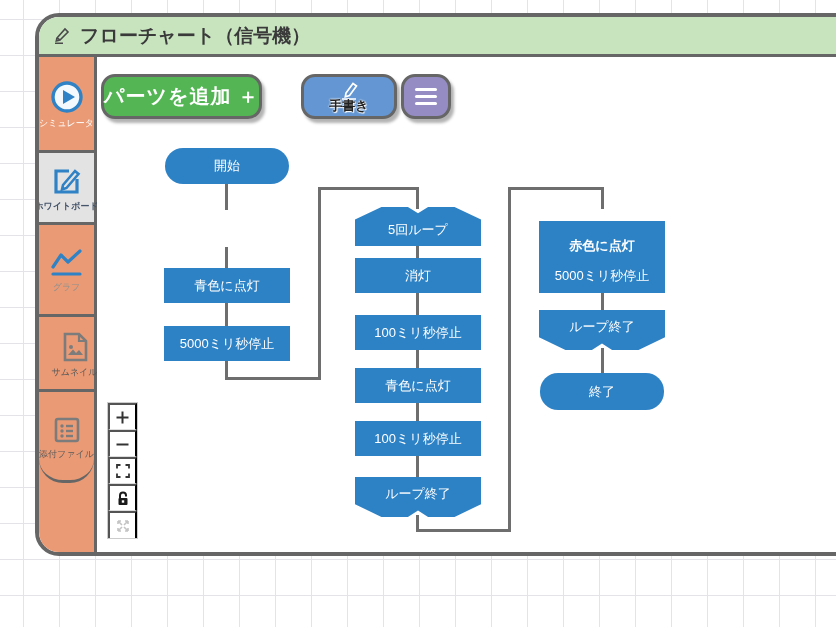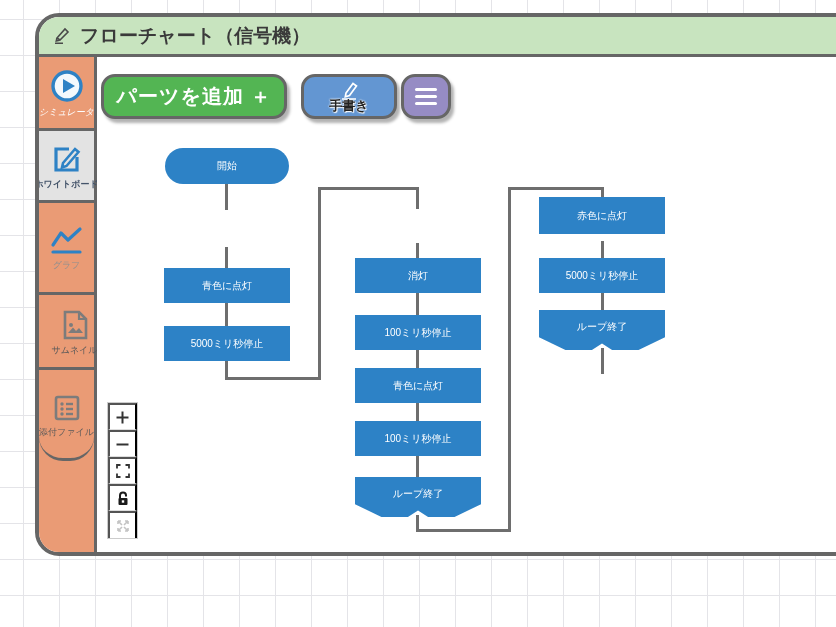--- a/index.html
+++ b/index.html
@@ -39,33 +39,33 @@
   .side-fill { flex:1; }
   .canvas { position:relative; flex:1; background:#fff; overflow:hidden; }
 
   
   .tbtn {
     position:absolute; top:17px; height:45px;
     border:3px solid #666; border-radius:14px;
     box-shadow:3px 4px 3px rgba(0,0,0,.3);
     display:flex; align-items:center; justify-content:center; cursor:pointer;
   }
-  .tbtn-add { left:4px; width:186px; background:#53b553; color:#fff; font-size:20px; font-weight:bold; letter-spacing:1px; }
+  .tbtn-add { left:4px; width:161px; background:#53b553; color:#fff; font-size:20px; font-weight:bold; letter-spacing:1px; }
   .tbtn-hand { left:204px; width:96px; background:#6396d2; flex-direction:column; gap:0; }
   .tbtn-hand .hand-lbl { font-size:13px; font-weight:bold; color:#222; line-height:13px;
       text-shadow:0 0 2px #fff, 0 0 2px #fff, 1px 1px 1px #fff; margin-top:-2px; }
   .tbtn-menu { left:304px; width:50px; background:#968cc4; flex-direction:column; gap:4px; }
   .tbtn-menu .bar { width:22px; height:3px; background:#fff; border-radius:2px; }
 
   
   .cline { position:absolute; background:#6e6e6e; }
   .node {
     position:absolute; background:#2d82c6; color:#fff;
     display:flex; align-items:center; justify-content:center;
-    font-size:10px; white-space:nowrap; z-index:2; cursor:pointer;
+    font-size:13px; white-space:nowrap; z-index:2; cursor:pointer;
   }
   .node.terminal { border-radius:18px; }
   .node.loop-start { clip-path:polygon(0 32%, 21% 0, 42% 0, 50% 16%, 58% 0, 79% 0, 100% 32%, 100% 100%, 0 100%); padding-top:7px; }
   .node.loop-end   { clip-path:polygon(0 0, 100% 0, 100% 68%, 79% 100%, 58% 100%, 50% 84%, 42% 100%, 21% 100%, 0 68%); padding-bottom:7px; }
 
   
   .zoombar {
     position:absolute; left:10px; top:345px; width:31px;
     background:#fff; border:1px solid #ccc; z-index:3;
   }
@@ -87,21 +87,21 @@
       <path d="M5 12 L13 3 L16 6 L8 14 Z M5 12 L4.3 15 L7.5 14.2" fill="none" stroke="#4a4a4a" stroke-width="1.6"></path>
       <line x1="3" y1="17.2" x2="11" y2="17.2" stroke="#4a4a4a" stroke-width="1.6"></line>
     </svg>
     <span class="panel-title">フローチャート（信号機）</span>
   </div>
 
   <div class="panel-body">
 
     <div class="sidebar">
 
-      <div class="side-item" style="height:74px;font-style:italic;">
+      <div class="side-item" style="height:96px;">
         <svg width="36" height="36" viewBox="0 0 36 36">
           <circle cx="18" cy="18" r="14" fill="#f3f9fd" stroke="#2e82c5" stroke-width="3.4"></circle>
           <polygon points="14,11 26,18 14,25" fill="#2e82c5"></polygon>
         </svg>
         <span class="lbl" style="color:#fdfdfd;">シミュレータ</span>
       </div>
 
       <div class="side-item active" style="height:72px;">
         <svg width="34" height="34" viewBox="0 0 34 34">
           <path d="M27 15 V28 H6 V7 H19" fill="none" stroke="#2e82c5" stroke-width="3.2"></path>
@@ -180,28 +180,30 @@
       <div class="cline" style="left:411px;top:130px;width:3px;height:345px;"></div>
       <div class="cline" style="left:411px;top:130px;width:96px;height:3px;"></div>
       <div class="cline" style="left:504px;top:130px;width:3px;height:22px;"></div>
       <div class="cline" style="left:504px;top:184px;width:3px;height:18px;"></div>
       <div class="cline" style="left:504px;top:235px;width:3px;height:19px;"></div>
       <div class="cline" style="left:504px;top:291px;width:3px;height:26px;"></div>
 
       <div class="node terminal" style="left:68px;top:91px;width:124px;height:36px;">開始</div>
       <div class="node" style="left:67px;top:211px;width:126px;height:35px;">青色に点灯</div>
       <div class="node" style="left:67px;top:269px;width:126px;height:35px;">5000ミリ秒停止</div>
+      <div class="node loop-start" style="left:258px;top:150px;width:126px;height:39px;">5回ループ</div>
       <div class="node" style="left:258px;top:201px;width:126px;height:35px;">消灯</div>
       <div class="node" style="left:258px;top:258px;width:126px;height:35px;">100ミリ秒停止</div>
       <div class="node" style="left:258px;top:311px;width:126px;height:35px;">青色に点灯</div>
       <div class="node" style="left:258px;top:364px;width:126px;height:35px;">100ミリ秒停止</div>
       <div class="node loop-end" style="left:258px;top:420px;width:126px;height:40px;">ループ終了</div>
-      <div class="node" style="left:442px;top:140px;width:126px;height:37px;">赤色に点灯</div>
+      <div class="node" style="left:442px;top:164px;width:126px;height:49px;font-weight:bold;">赤色に点灯</div>
       <div class="node" style="left:442px;top:201px;width:126px;height:35px;">5000ミリ秒停止</div>
       <div class="node loop-end" style="left:442px;top:253px;width:126px;height:40px;">ループ終了</div>
+      <div class="node terminal" style="left:443px;top:316px;width:124px;height:37px;">終了</div>
 
       <div class="zoombar">
         <button class="zbtn">
           <svg width="13" height="13" viewBox="0 0 13 13">
             <line x1="6.5" y1="0.5" x2="6.5" y2="12.5" stroke="#333" stroke-width="2"></line>
             <line x1="0.5" y1="6.5" x2="12.5" y2="6.5" stroke="#333" stroke-width="2"></line>
           </svg>
         </button>
         <button class="zbtn">
           <svg width="13" height="13" viewBox="0 0 13 13">

